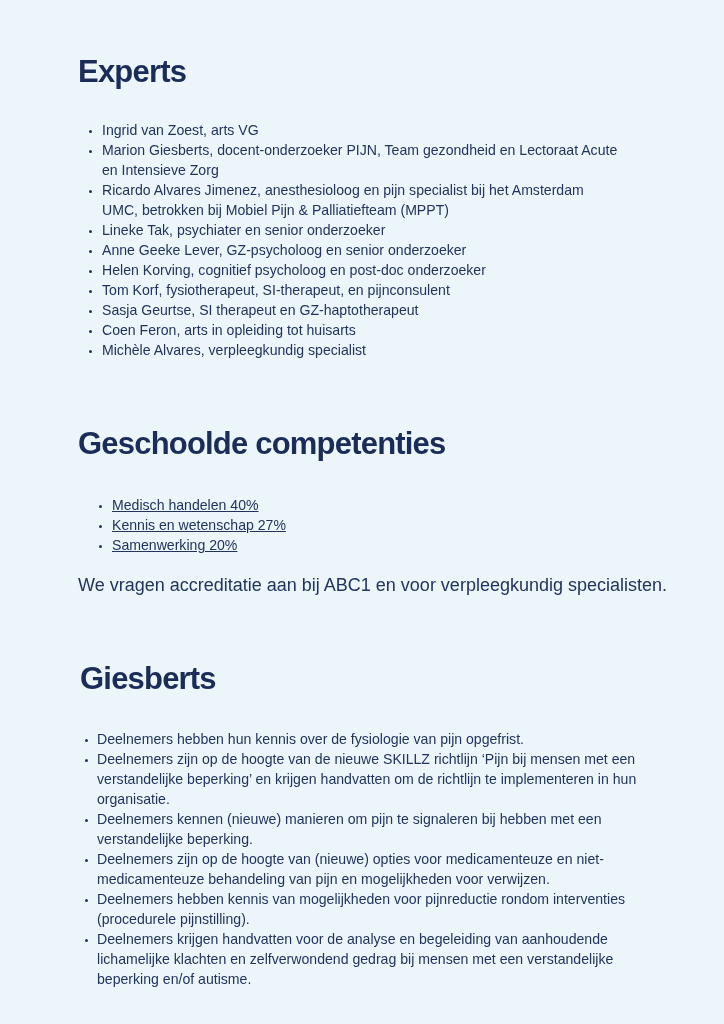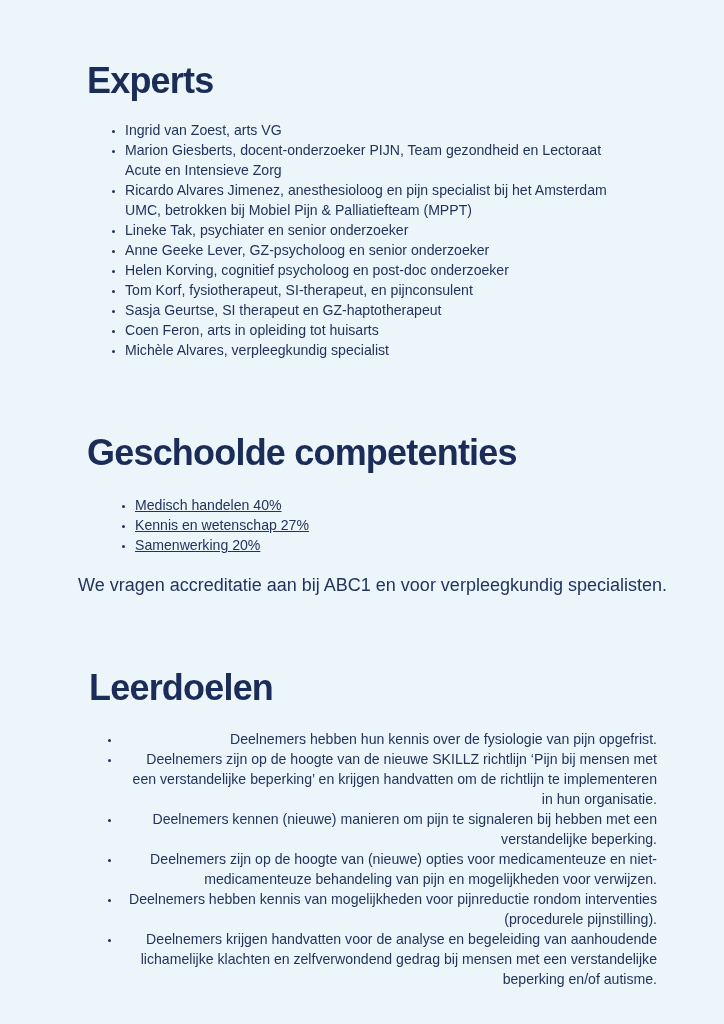--- a/index.html
+++ b/index.html
@@ -5,35 +5,34 @@
   html, body { margin: 0; padding: 0; }
   body {
     width: 724px; height: 1024px; overflow: hidden;
     background: #ecf6fa;
     font-family: "Liberation Sans", sans-serif;
     color: #22335e;
     position: relative;
   }
   .section { position: absolute; left: 0; width: 724px; }
   h1 {
-    margin: 9px;
+    margin: 0;
     font-family: "Liberation Sans", sans-serif;
     font-weight: bold;
     color: #1b2c58;
-    font-size: 36px;
+    font-size: 31px;
     letter-spacing: -0.8px;
     line-height: 36px;
     text-align: center;
   }
   ul { margin: 0; padding: 0; list-style: none; }
   li {
     position: relative;
     font-size: 14.1px;
     line-height: 20px;
-    margin-left: 23px;
   }
   li::before {
     content: "";
     position: absolute;
     width: 3px; height: 3px; border-radius: 50%;
     background: #22335e;
     top: 10px;
   }
   .experts h1 { position: absolute; left: 78px; top: 54px; }
   .experts ul { position: absolute; left: 102px; top: 120px; width: 520px; }
@@ -41,21 +40,21 @@
 
   .comp h1 { position: absolute; left: 78px; top: 426px; }
   .comp ul { position: absolute; left: 112px; top: 495px; width: 520px; text-decoration: underline; }
   .comp li::before { left: -13px; }
   .comp p {
     position: absolute; left: 78px; top: 575px; margin: 0;
     font-size: 18px; line-height: 20px; width: 600px;
   }
 
   .leer h1 { position: absolute; left: 80px; top: 661px; }
-  .leer ul { position: absolute; left: 97px; top: 729px; width: 560px; text-align: right; }
+  .leer ul { position: absolute; left: 97px; top: 729px; width: 560px; }
   .leer li::before { left: -12px; }
 </style>
 </head>
 <body>
 
 <div class="section experts">
   <h1>Experts</h1>
   <ul>
     <li>Ingrid van Zoest, arts VG</li>
     <li>Marion Giesberts, docent-onderzoeker PIJN, Team gezondheid en Lectoraat Acute en Intensieve Zorg</li>
@@ -74,21 +73,21 @@
   <h1>Geschoolde competenties</h1>
   <ul>
     <li>Medisch handelen 40%</li>
     <li>Kennis en wetenschap 27%</li>
     <li>Samenwerking 20%</li>
   </ul>
   <p>We vragen accreditatie aan bij ABC1 en voor verpleegkundig specialisten.</p>
 </div>
 
 <div class="section leer">
-  <h1>Leerdoelen</h1>
+  <h1>Giesberts</h1>
   <ul>
     <li>Deelnemers hebben hun kennis over de fysiologie van pijn opgefrist.</li>
     <li>Deelnemers zijn op de hoogte van de nieuwe SKILLZ richtlijn ‘Pijn bij mensen met een verstandelijke beperking’ en krijgen handvatten om de richtlijn te implementeren in hun organisatie.</li>
     <li>Deelnemers kennen (nieuwe) manieren om pijn te signaleren bij hebben met een verstandelijke beperking.</li>
     <li>Deelnemers zijn op de hoogte van (nieuwe) opties voor medicamenteuze en niet-medicamenteuze behandeling van pijn en mogelijkheden voor verwijzen.</li>
     <li>Deelnemers hebben kennis van mogelijkheden voor pijnreductie rondom interventies (procedurele pijnstilling).</li>
     <li>Deelnemers krijgen handvatten voor de analyse en begeleiding van aanhoudende lichamelijke klachten en zelfverwondend gedrag bij mensen met een verstandelijke beperking en/of autisme.</li>
   </ul>
 </div>
 

